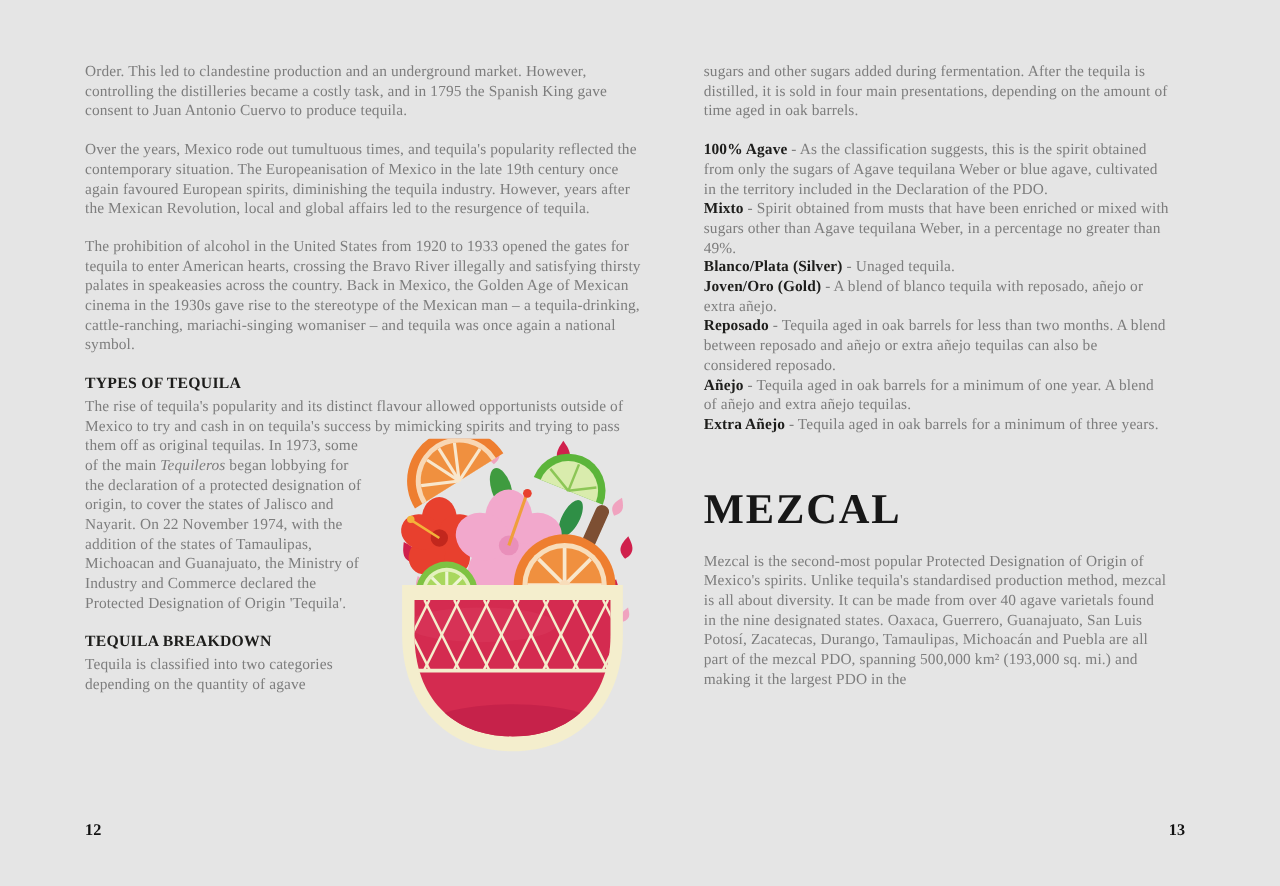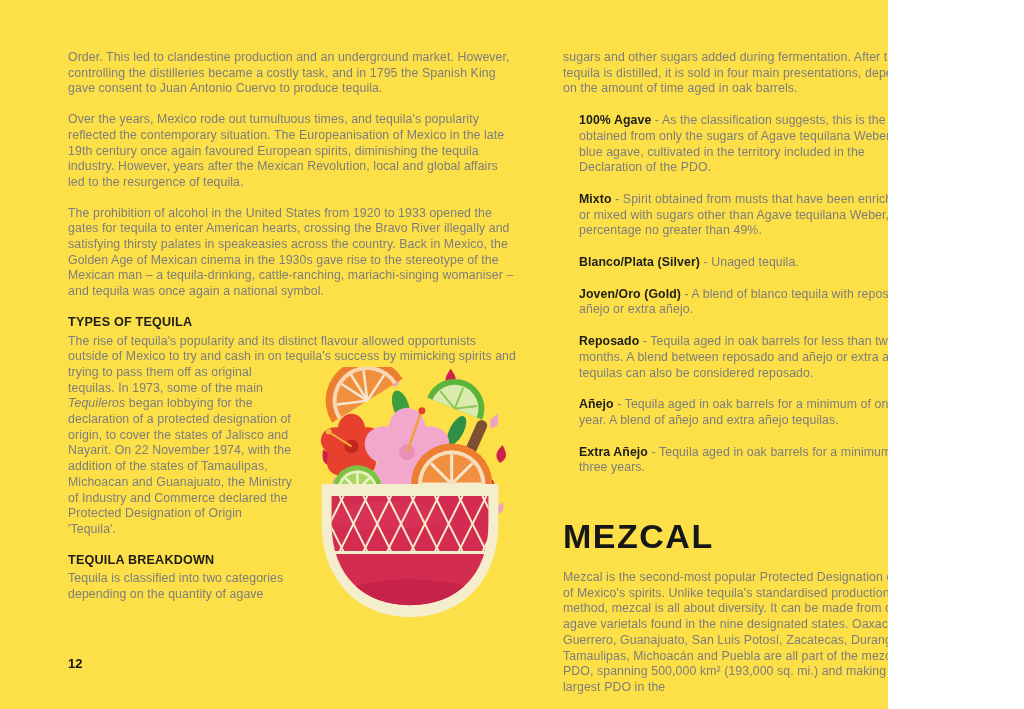--- a/index.html
+++ b/index.html
@@ -1,24 +1,24 @@
 <!DOCTYPE html>
 <html><head>
 <meta charset="utf-8">
 <style>
   html,body{margin:0;padding:0;background:#ffffff;}
-  #book{position:relative;width:888px;height:709px;background:#fde047;overflow:hidden;
-        font-family:Liberation Sans, sans-serif;color:#7d7d7d;}
+  #book{position:relative;width:1024px;height:709px;background:#e5e5e5;overflow:hidden;
+        font-family:Liberation Serif, serif;color:#7d7d7d;}
   .page-col{position:absolute;top:50px;font-size:12.3px;line-height:15.7px;letter-spacing:.1px;}
   #left-col{left:68px;width:448px;}
   #right-col{left:563px;width:372px;}
   p{margin:0 0 15px 0;}
   .runon{margin:0;}
   h3.minihead{font-size:12.6px;font-weight:700;color:#1d1d1b;margin:0 0 3px 0;letter-spacing:.2px;}
-  .def{margin:16px;}
+  .def{margin:0;}
   .def b{color:#1d1d1b;font-weight:700;}
   .defs-block{margin:0 0 15px 0;}
   h1.bighead{font-size:34px;line-height:32px;font-weight:900;color:#171717;
              letter-spacing:1.5px;margin:44px 0 18px 0;}
   .epigraph{color:#454545;margin:0 0 16px 0;}
   .epigraph .es{font-style:italic;display:block;}
   .epigraph .en{display:block;}
   .pagenum{position:absolute;top:636px;font-size:13px;font-weight:700;color:#111111;margin-top:20px;}
   #pagenum-left{left:68px;}
   #pagenum-right{left:868px;width:80px;text-align:right;}

